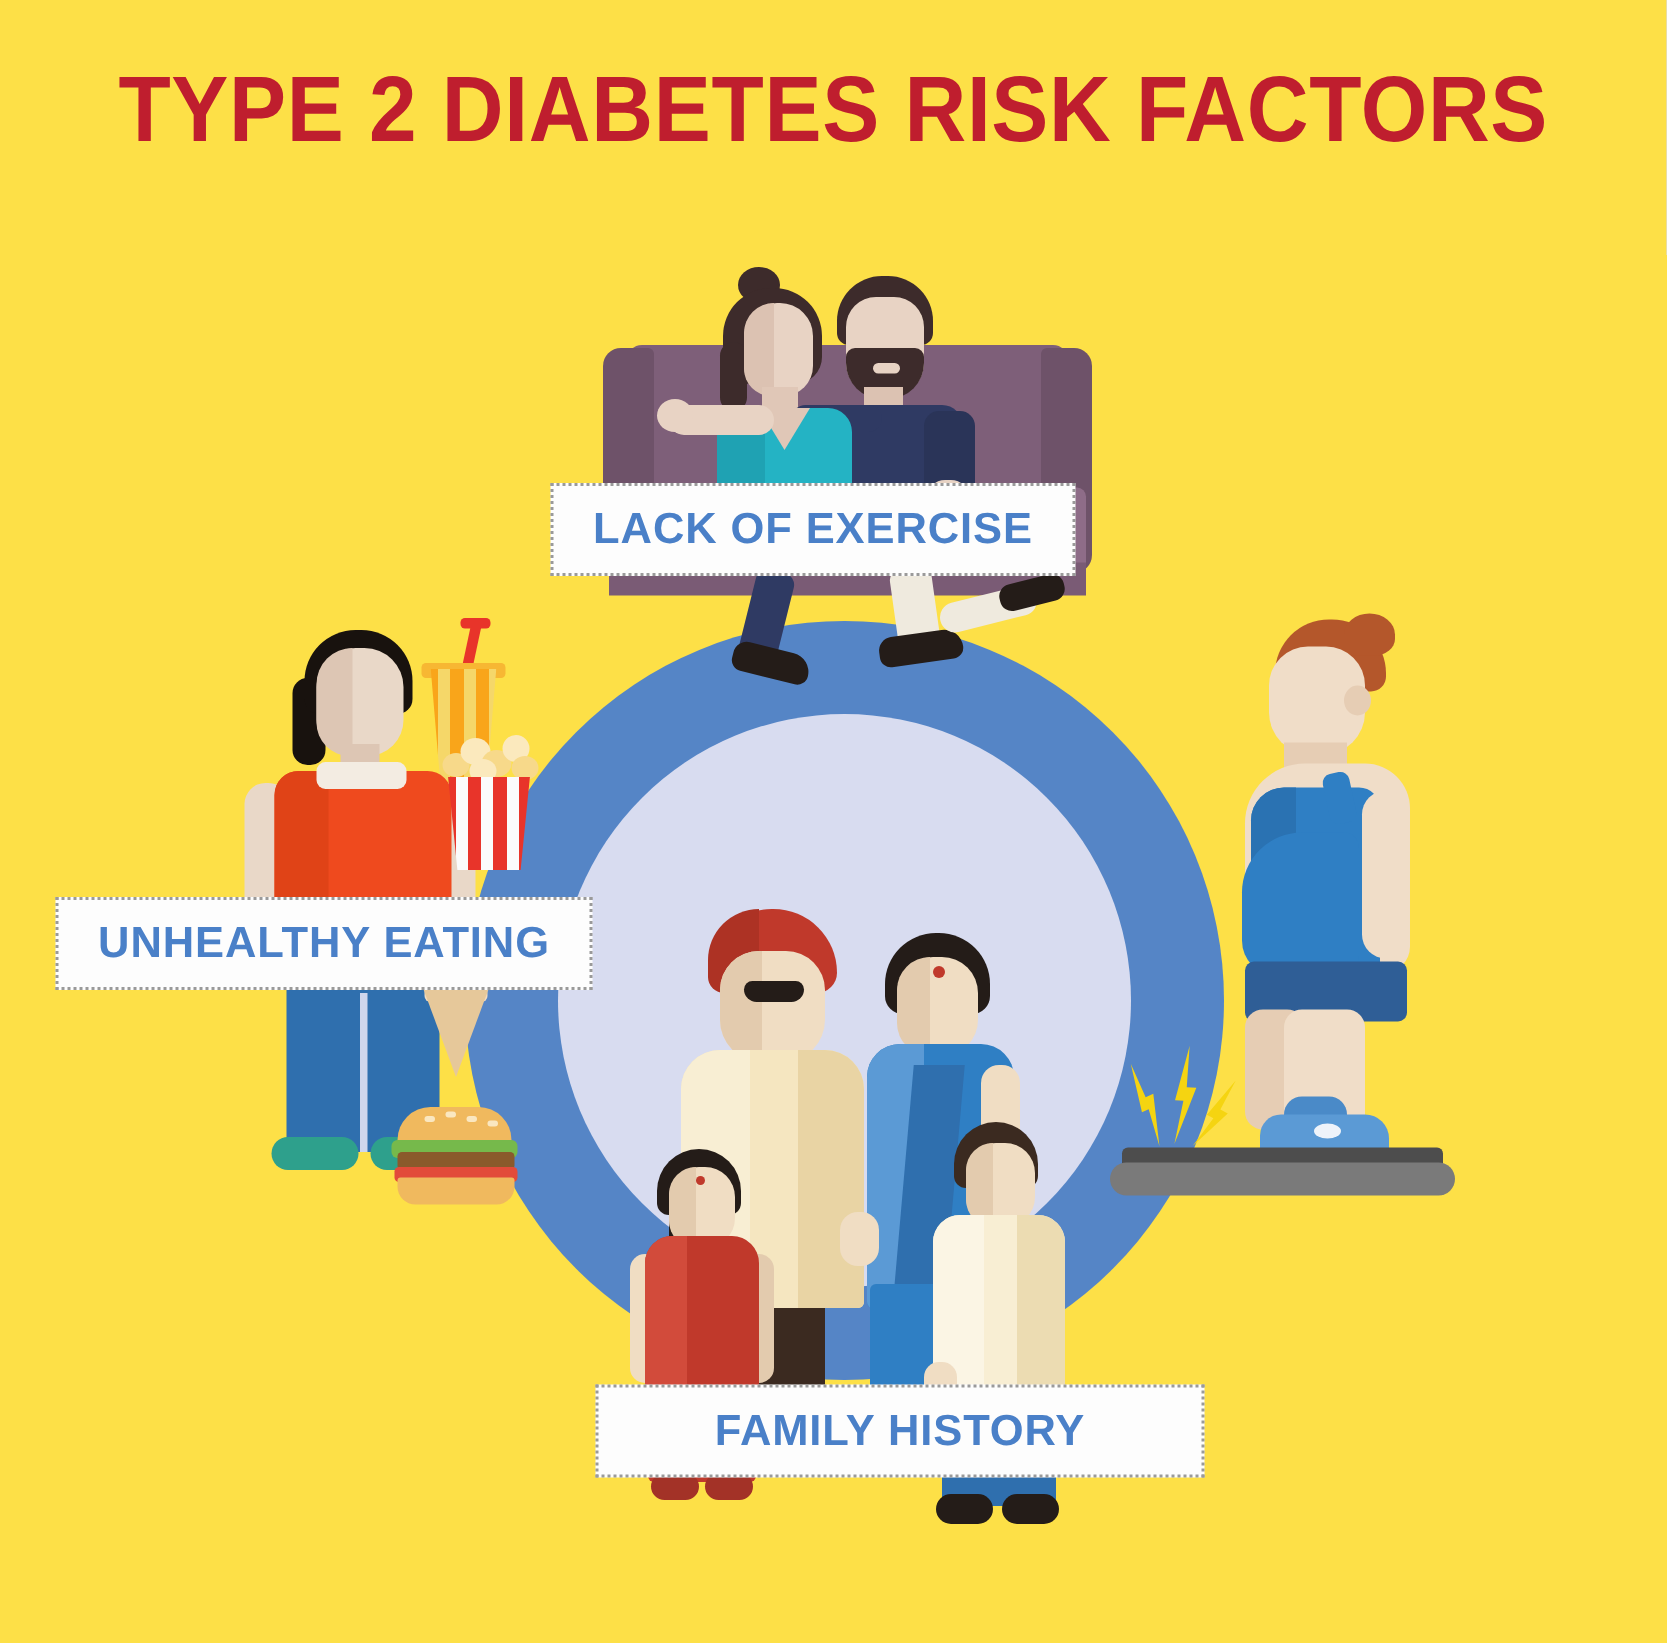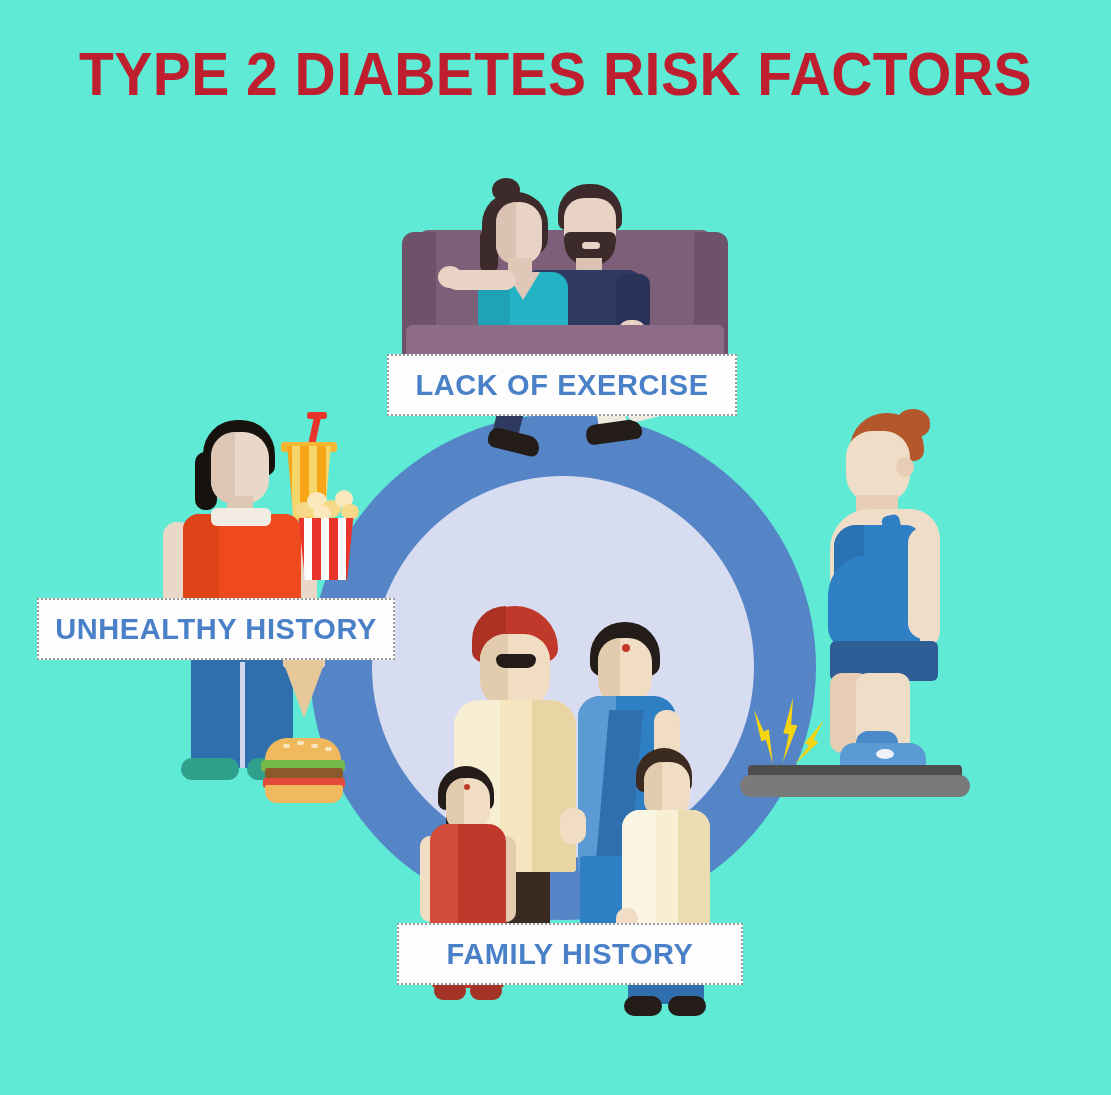--- a/index.html
+++ b/index.html
@@ -8,21 +8,21 @@
     padding: 0;
     background: #d8dcf0;
   }
   body {
     font-family: "Liberation Sans", sans-serif;
   }
   #infographic {
     position: relative;
     width: 1111px;
     height: 1095px;
-    background: #5eead4;
+    background: #fde047;
     overflow: hidden;
     text-decoration: underline;
   }
 
   
   #title {
     position: absolute;
     top: 38px;
     left: 0;
     width: 1111px;
@@ -67,24 +67,24 @@
     border: 2px dotted #9a9a9a;
     display: flex;
     align-items: center;
     justify-content: center;
     color: #4a80c8;
     font-size: 29px;
     font-weight: bold;
     letter-spacing: 0.6px;
     box-sizing: border-box;
   }
-  #label-lack-of-exercise { left: 387px; top: 322px; width: 350px; height: 62px; margin-top: 32px; }
+  #label-lack-of-exercise { left: 367px; top: 322px; width: 350px; height: 62px; }
   #label-unhealthy-eating { left: 37px;  top: 598px; width: 358px; height: 62px; }
   #label-overweight       { left: 737px; top: 598px; width: 346px; height: 62px; }
-  #label-family-history   { left: 397px; top: 923px; width: 346px; height: 62px; }
+  #label-family-history   { left: 397px; top: 923px; width: 406px; height: 62px; }
 
   
   #scene-couch { left: 380px; top: 170px; width: 370px; height: 265px; }
   .couch-back   { position:absolute; left:38px;  top:60px;  width:294px; height:100px; background:#7e5f79; border-radius:10px 10px 0 0; }
   .couch-seat   { position:absolute; left:26px;  top:155px; width:318px; height:58px;  background:#8e6c88; border-radius:6px; }
   .couch-armL   { position:absolute; left:22px;  top:62px;  width:34px;  height:150px; background:#6e5269; border-radius:12px 4px 4px 12px; }
   .couch-armR   { position:absolute; left:314px; top:62px;  width:34px;  height:150px; background:#6e5269; border-radius:4px 12px 12px 4px; }
   .couch-shadow { position:absolute; left:26px;  top:205px; width:318px; height:22px;  background:#7a5b75; }
 
   
@@ -425,18 +425,18 @@
     <div class="g-armR"></div>
     <div class="g-skirt"></div>
     <div class="g-dress"></div>
     <div class="g-dress-sh"></div>
     <div class="g-shoeL"></div>
     <div class="g-shoeR"></div>
   </div>
 
   <div class="label-box" id="label-lack-of-exercise">LACK OF EXERCISE</div>
 
-  <div class="label-box" id="label-unhealthy-eating">UNHEALTHY HISTORY</div>
+  <div class="label-box" id="label-unhealthy-eating">UNHEALTHY EATING</div>
 
 
   <div class="label-box" id="label-family-history">FAMILY HISTORY</div>
 
 </div>
 
 </body></html>

